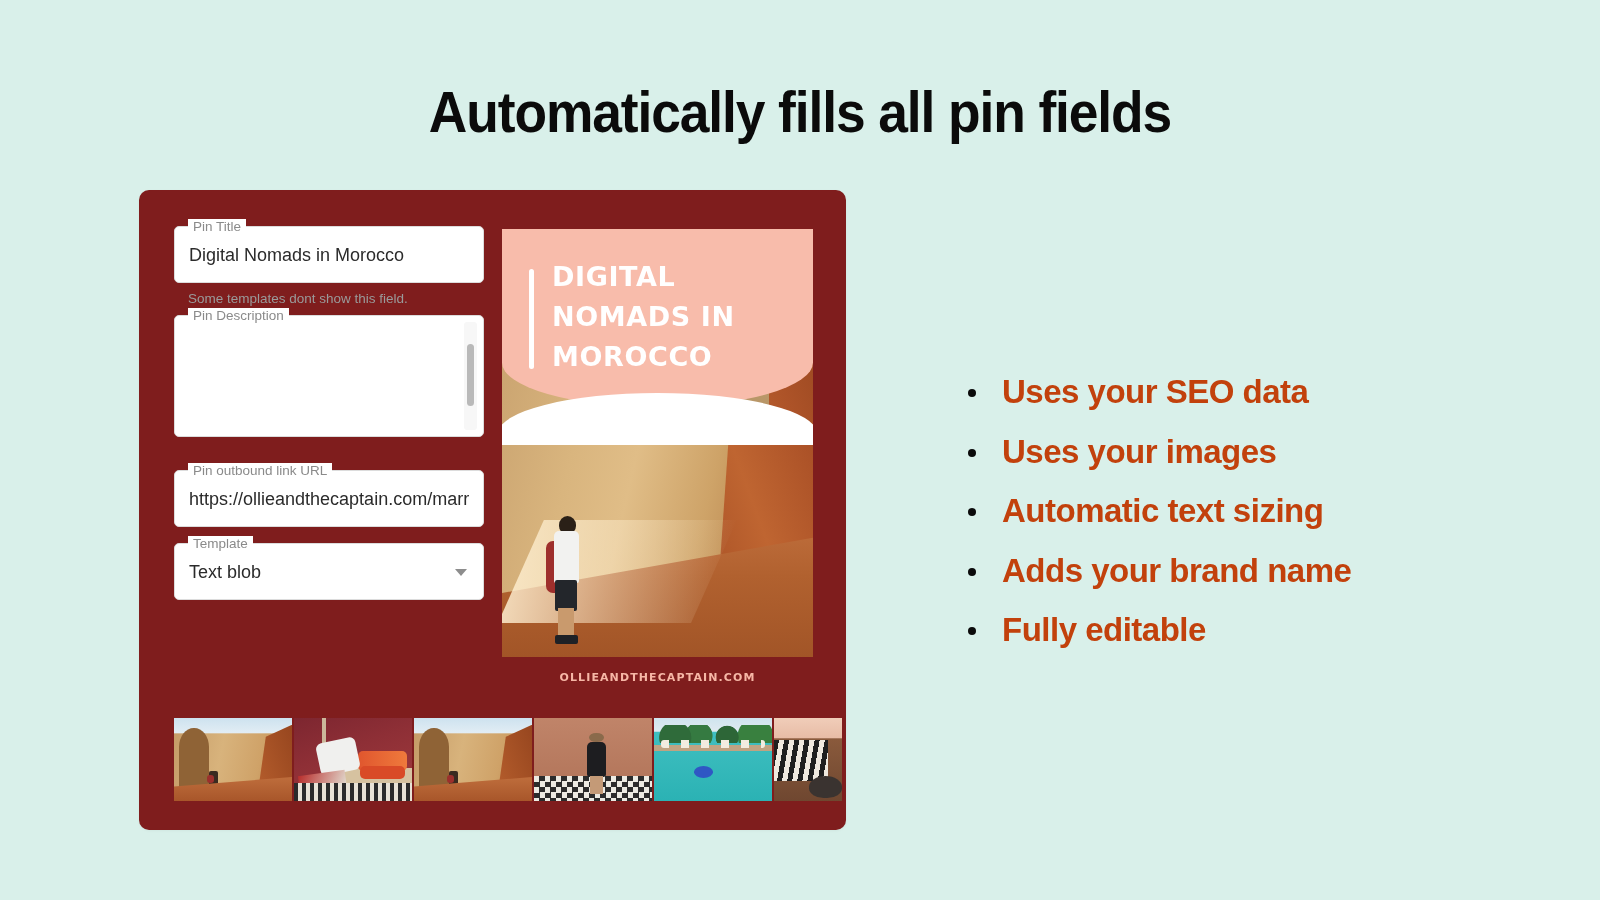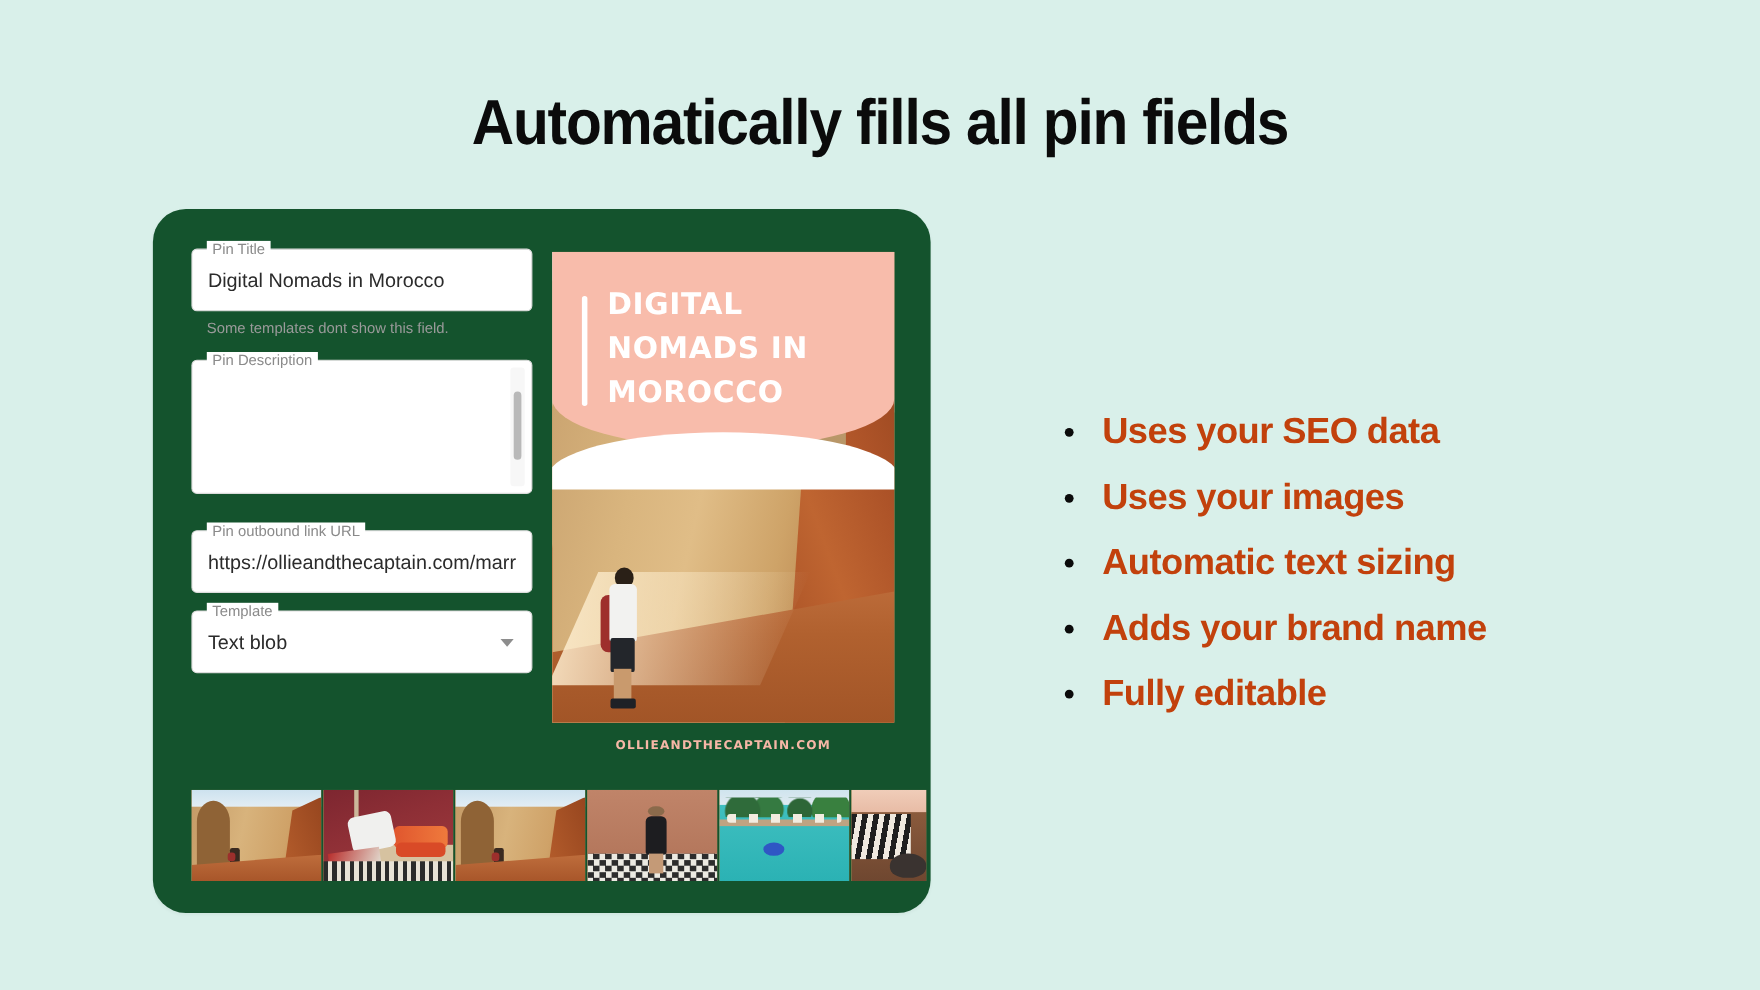--- a/index.html
+++ b/index.html
@@ -29,22 +29,22 @@
     transform: scaleX(0.92);
   }
 
   
   .card {
     position: absolute;
     left: 139px;
     top: 190px;
     width: 707px;
     height: 640px;
-    background: #14532d;
-    border-radius: 30px;
+    background: #7f1d1d;
+    border-radius: 10px;
     box-shadow: 0 1px 3px rgba(0,0,0,0.04);
   }
 
   .card-inner {
     position: absolute;
     left: 0; top: 0;
     width: 707px; height: 640px;
   }
 
   
@@ -81,21 +81,21 @@
     padding: 16px 14px 15px 14px;
     white-space: nowrap;
     overflow: hidden;
   }
   .field.h1 .field-value { padding: 17px 14px 16px 14px; }
 
   .helper {
     font-size: 13.5px;
     line-height: 16px;
     color: #9a9a9a;
-    margin: -8px 0 20px 14px;
+    margin: -8px 0 8px 14px;
   }
 
   
   .field.area { margin-bottom: 33px; }
   .area-body {
     position: relative;
     padding: 14px 26px 12px 14px;
     height: 120px;
     overflow: hidden;
   }

